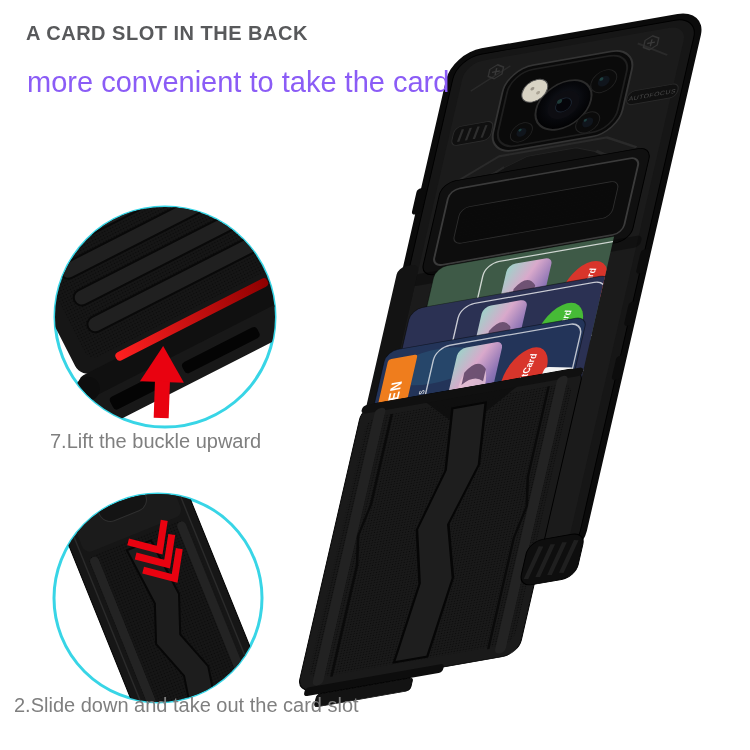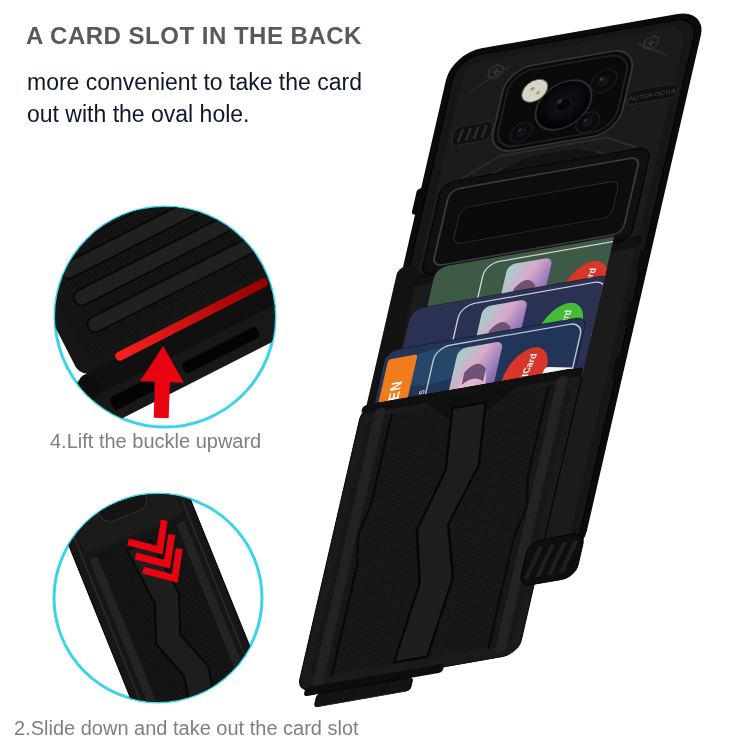--- a/index.html
+++ b/index.html
@@ -1,24 +1,24 @@
 <!DOCTYPE html>
 <html><head>
 <meta charset="utf-8">
 <style>
   html,body{margin:0;padding:0;background:#fff;}
   .canvas{position:relative;width:750px;height:750px;background:#fff;overflow:hidden;
           font-family:"Liberation Sans","DejaVu Sans",sans-serif;}
   svg{position:absolute;left:0;top:0;}
-  .title{position:absolute;left:26px;top:22px;font-size:24px;font-weight:bold;
+  .title{position:absolute;left:26px;top:22px;font-size:20px;font-weight:bold;
          color:#58595b;letter-spacing:.5px;white-space:nowrap;}
-  .desc{position:absolute;left:27px;top:66px;font-size:23px;color:#0f172a;line-height:32px;}
+  .desc{position:absolute;left:27px;top:66px;font-size:29px;color:#8b5cf6;line-height:32px;}
   .cap{position:absolute;font-size:20px;color:#7f7f7f;white-space:nowrap;}
   .cap1{left:50px;top:430px;}
-  .cap2{left:14px;top:717px;}
+  .cap2{left:14px;top:694px;}
 </style>
 </head>
 <body>
 
 <div class="canvas">
 
 <svg width="750" height="750" viewBox="0 0 750 750">
   <defs>
     <pattern id="dots2" width="3" height="3" patternUnits="userSpaceOnUse">
       <circle cx="1.5" cy="1.5" r="0.8" fill="#0a0a0a"></circle>
@@ -236,17 +236,16 @@
     <g transform="translate(196,596)">
       <rect x="0" y="0" width="58" height="52" rx="14" fill="#0e0e0e" stroke="#000"></rect>
       <path d="M14,8 L6,44 M26,8 L18,44 M38,8 L30,44 M50,8 L42,44" stroke="#1f1f1f" stroke-width="5"></path>
     </g>
   </g>
 </svg>
 
   <div class="title">A CARD SLOT IN THE BACK</div>
   <div class="desc">
     <div>more convenient to take the card</div>
-    <div>out with the oval hole.</div>
   </div>
-  <div class="cap cap1">4.Lift the buckle upward</div>
+  <div class="cap cap1">7.Lift the buckle upward</div>
   <div class="cap cap2">2.Slide down and take out the card slot</div>
 </div>
 
 </body></html>

